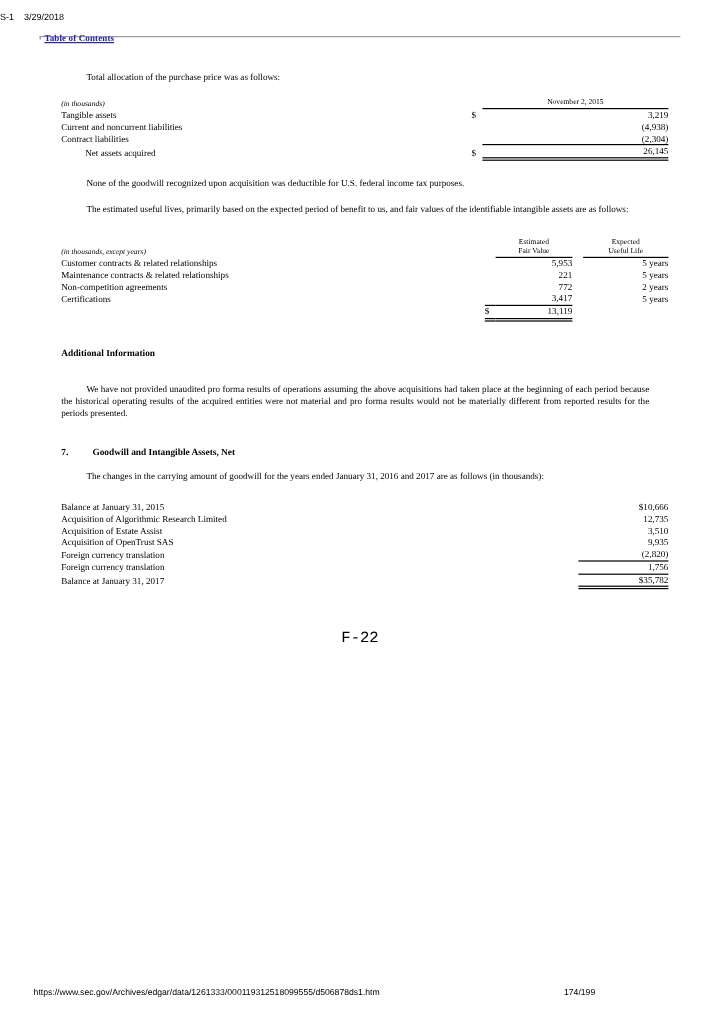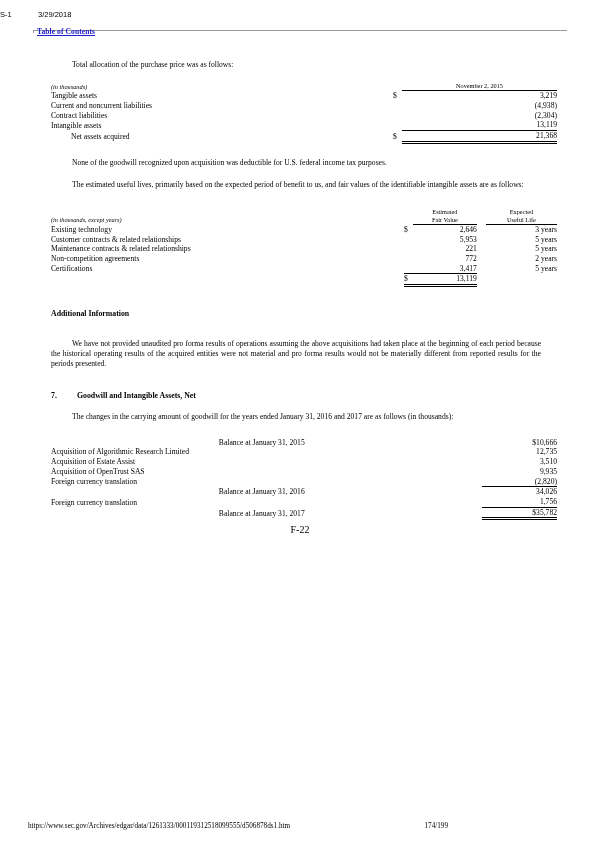--- a/index.html
+++ b/index.html
@@ -22,21 +22,21 @@
     top: 10px;
     left: 0;
     width: 600px;
     height: 12px;
     font-family: "Liberation Sans", "DejaVu Sans", sans-serif;
     font-size: 7.5px;
     color: #000;
   }
   .print-header .ph-left {
     position: absolute;
-    left: 38px;
+    left: 20px;
     top: 0;
     text-align: right;
   }
   .print-header .ph-center {
     position: absolute;
     left: 0;
     top: 0;
     width: 488px;
     text-align: left;
   }
@@ -145,21 +145,21 @@
     white-space: nowrap;
   }
   .gap { width: 9px; }
   .ul-num {
     border-bottom: 1px solid #000;
   }
   .dbl-num {
     border-top: 1px solid #000;
     border-bottom: 3px double #000;
   }
-  .bold { font-weight: bold; text-align: center; }
+  .bold { font-weight: bold; }
   .sec-head {
     font-weight: bold;
     font-size: 7.8px;
   }
   .sec-num-table {
     border-collapse: collapse;
     width: 506px;
     font-size: 7.8px;
   }
   .sec-num-table td { padding: 0; vertical-align: top; }
@@ -167,33 +167,35 @@
     width: 26px;
     font-weight: bold;
   }
 
   .page-num {
     position: absolute;
     top: 524px;
     left: 0;
     width: 600px;
     text-align: center;
-    font-size: 10px;
+    font-size: 13px;
+    font-family: Liberation Mono, monospace;
   }
 
   
   .print-footer {
     position: absolute;
     top: 822px;
     left: 0;
     width: 476px;
     height: 12px;
-    font-family: Liberation Serif, serif;
+    font-family: Liberation Sans, sans-serif;
     font-size: 7.2px;
     color: #000;
+    padding-left: 48px;
   }
   .print-footer .pf-left {
     position: absolute;
     left: 28px;
     top: 0;
   }
   .print-footer .pf-right {
     position: absolute;
     right: 28px;
     top: 0;
@@ -239,30 +241,24 @@
         <td class="dollar"></td>
         <td class="num">(4,938)</td>
       </tr>
       <tr>
         <td class="lbl">Contract liabilities</td>
         <td class="gap"></td>
         <td class="dollar"></td>
         <td class="num">(2,304)</td>
       </tr>
       <tr>
-        <td class="lbl">Intangible assets</td>
-        <td class="gap"></td>
-        <td class="dollar"></td>
-        <td class="num">13,119</td>
-      </tr>
-      <tr>
         <td class="lbl lbl-indent">Net assets acquired</td>
         <td class="gap"></td>
         <td class="dollar">$</td>
-        <td class="num dbl-num">21,368</td>
+        <td class="num dbl-num">26,145</td>
       </tr>
     </tbody>
       </table>
 
     <div class="spacer-14"></div>
 
     <p class="para">None of the goodwill recognized upon acquisition was deductible for U.S. federal income tax purposes.</p>
 
     <div class="spacer-12"></div>
 
@@ -280,28 +276,20 @@
         <td class="gap"></td>
         <td class="colhead">Expected</td>
       </tr>
       <tr>
         <td class="unit-note">(in thousands, except years)</td>
         <td class="gap"></td>
         <td class="dollar"></td>
         <td class="colhead colhead-u">Fair Value</td>
         <td class="gap"></td>
         <td class="colhead colhead-u">Useful Life</td>
-      </tr>
-      <tr>
-        <td class="lbl">Existing technology</td>
-        <td class="gap"></td>
-        <td class="dollar">$</td>
-        <td class="num">2,646</td>
-        <td class="gap"></td>
-        <td class="num">3 years</td>
       </tr>
       <tr>
         <td class="lbl">Customer contracts &amp; related relationships</td>
         <td class="gap"></td>
         <td class="dollar"></td>
         <td class="num">5,953</td>
         <td class="gap"></td>
         <td class="num">5 years</td>
       </tr>
       <tr>
@@ -388,25 +376,20 @@
         <td class="lbl">Acquisition of OpenTrust SAS</td>
         <td class="gap"></td>
         <td class="num">9,935</td>
       </tr>
       <tr>
         <td class="lbl">Foreign currency translation</td>
         <td class="gap"></td>
         <td class="num ul-num">(2,820)</td>
       </tr>
       <tr>
-        <td class="lbl bold">Balance at January 31, 2016</td>
-        <td class="gap"></td>
-        <td class="num">34,026</td>
-      </tr>
-      <tr>
         <td class="lbl">Foreign currency translation</td>
         <td class="gap"></td>
         <td class="num ul-num">1,756</td>
       </tr>
       <tr>
         <td class="lbl bold">Balance at January 31, 2017</td>
         <td class="gap"></td>
         <td class="num dbl-num">$35,782</td>
       </tr>
     </tbody>

